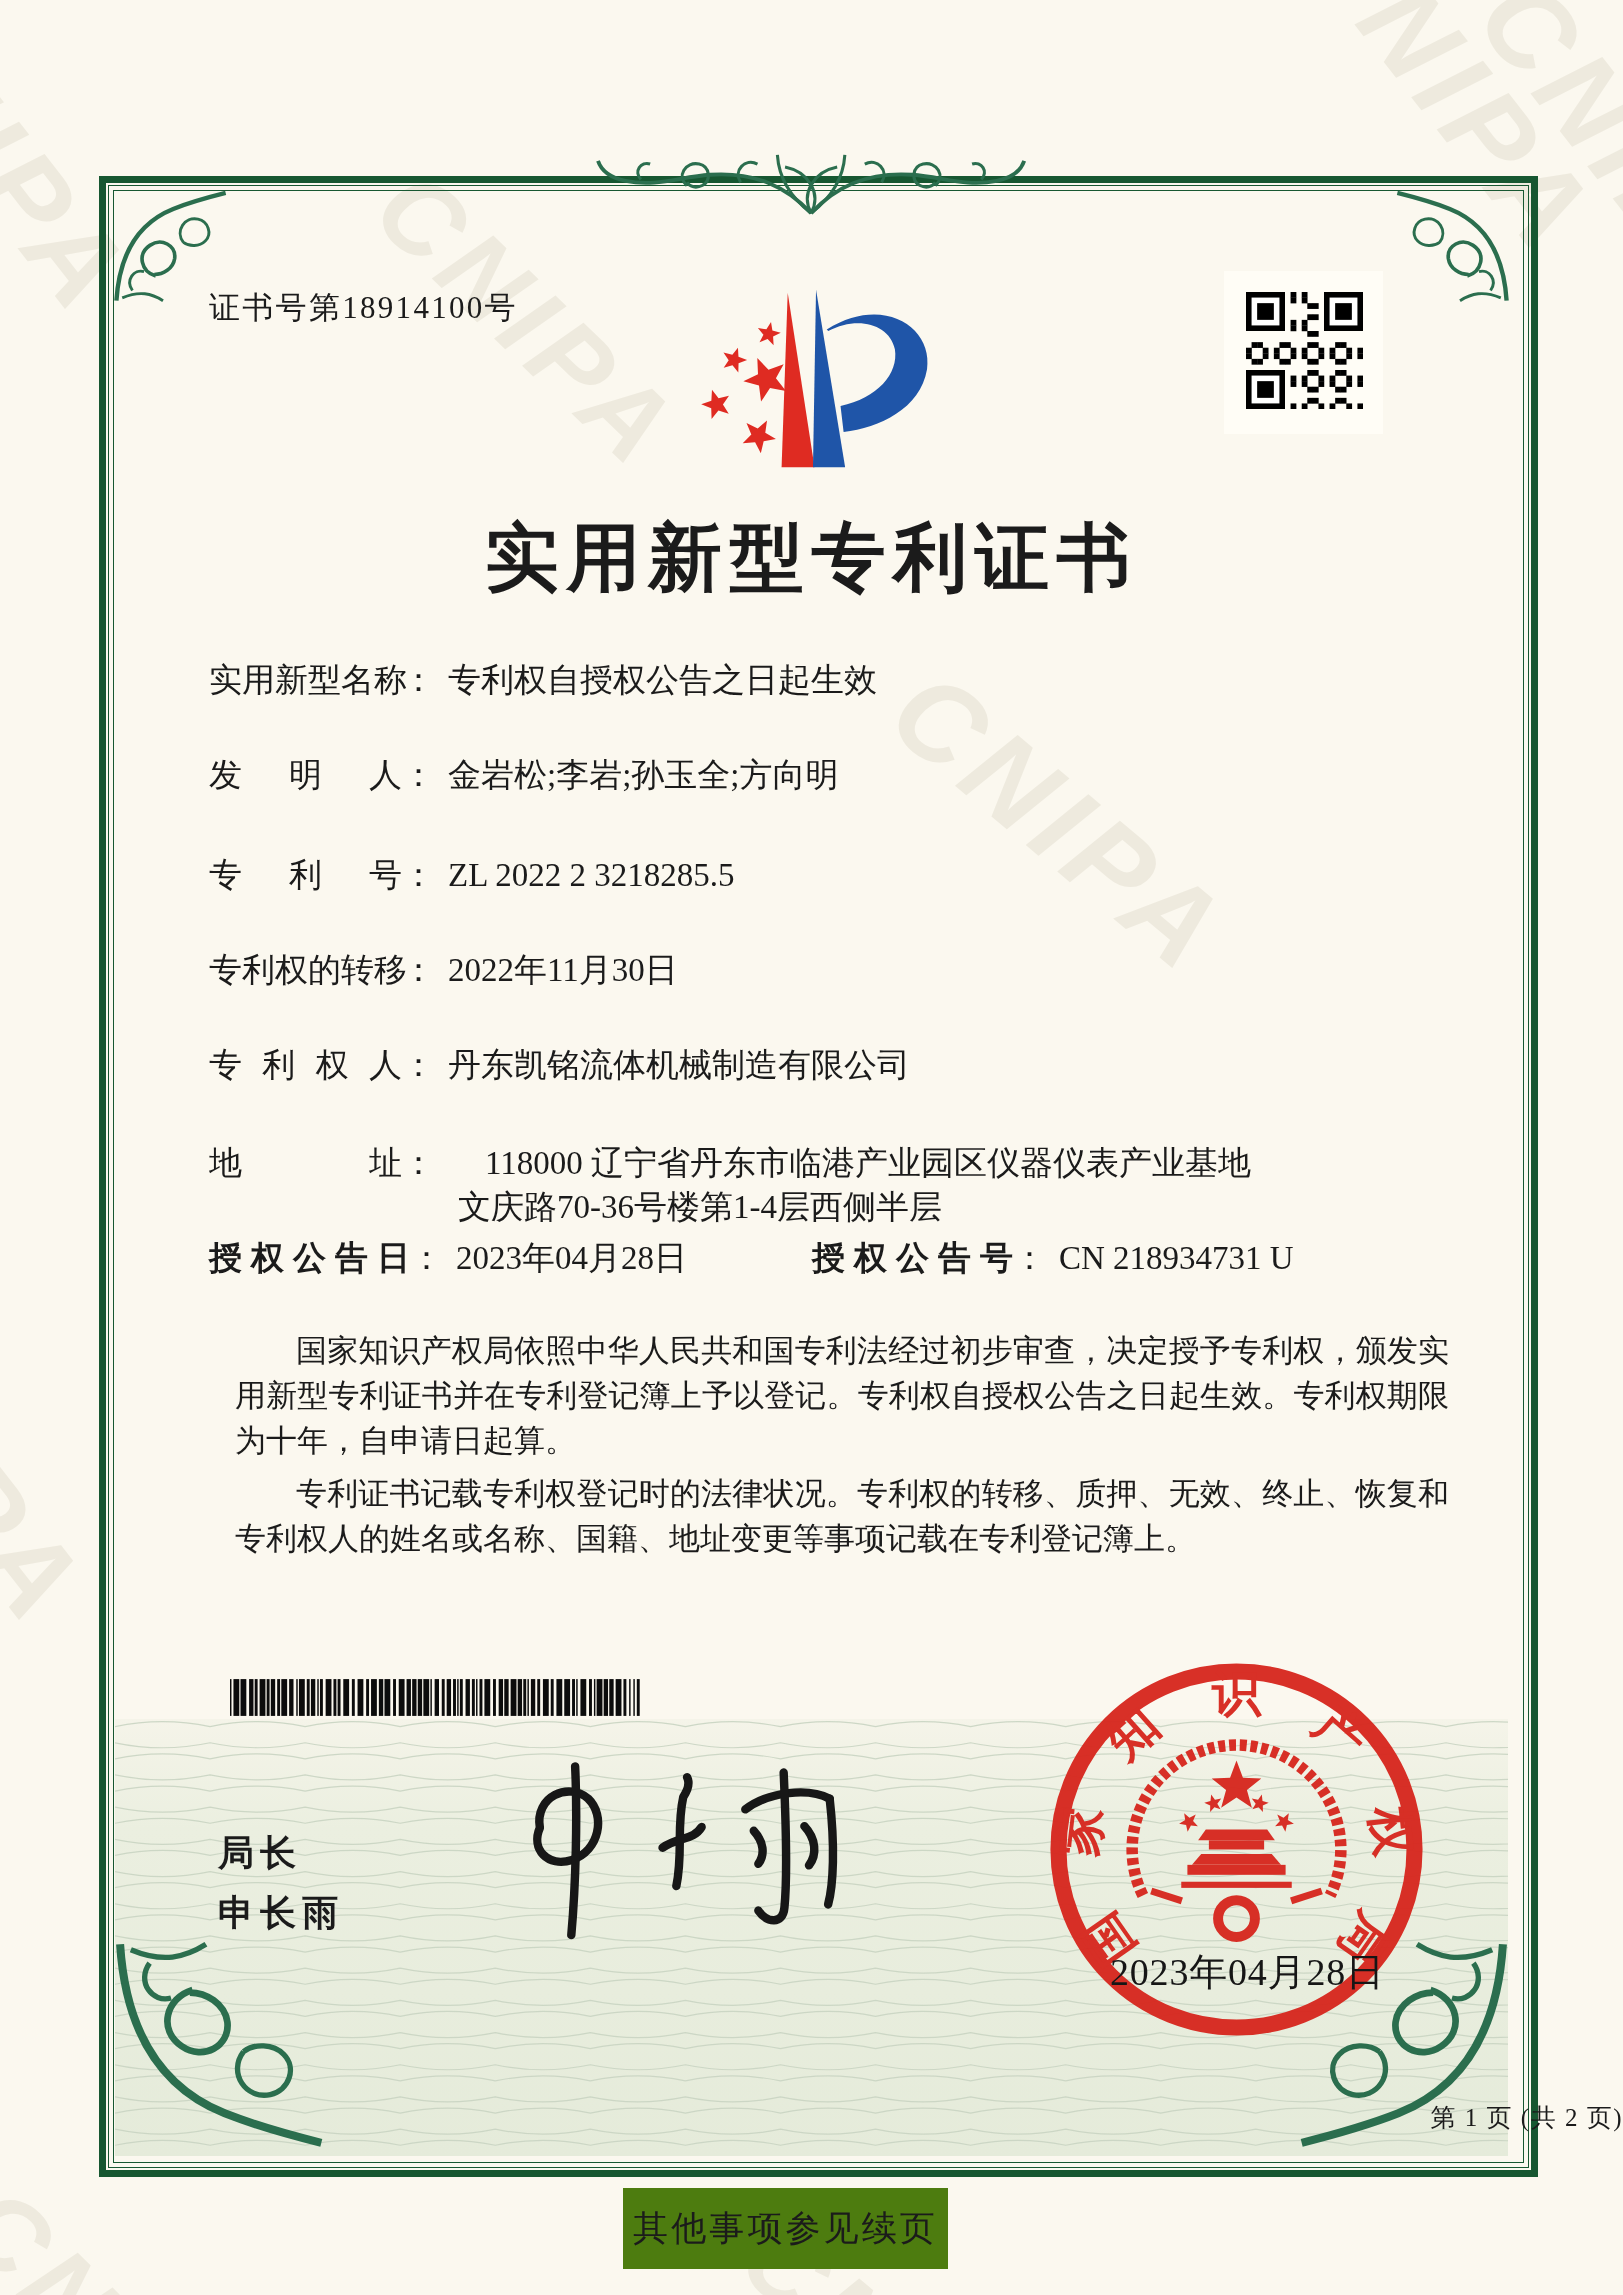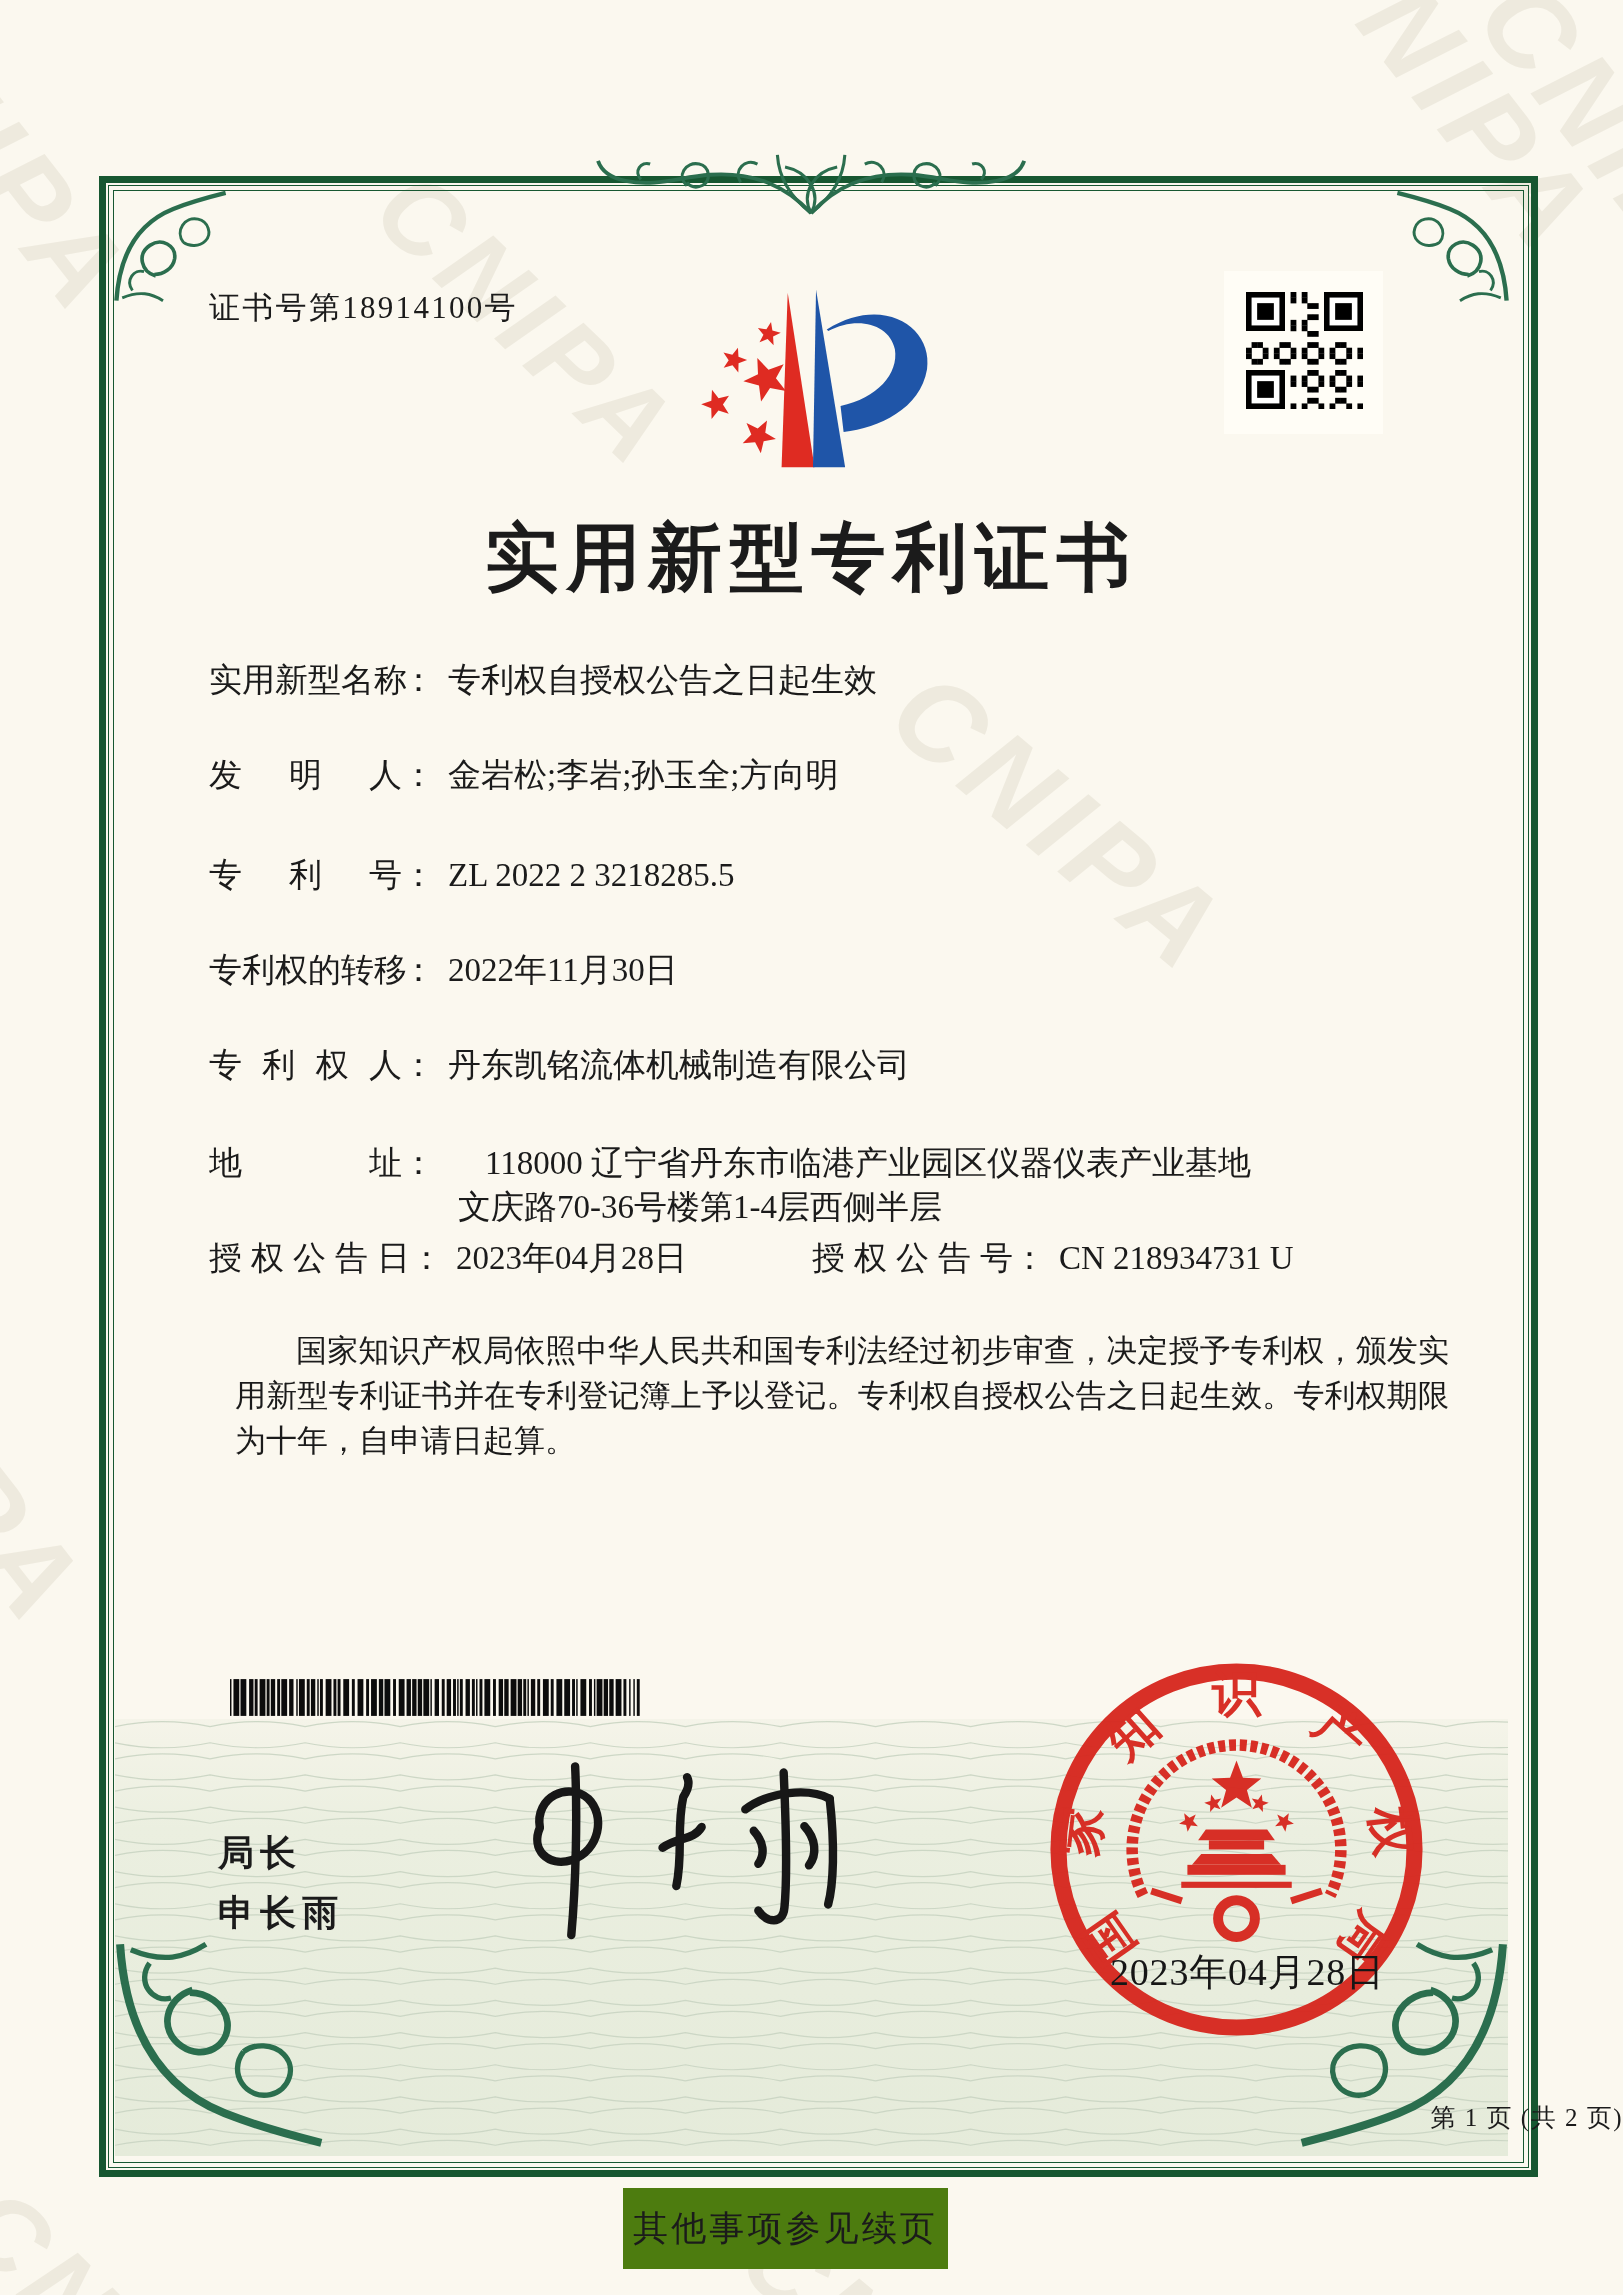--- a/index.html
+++ b/index.html
@@ -20,21 +20,21 @@
   
   .cert-no{position:absolute;left:209px;top:287px;font-size:31px;letter-spacing:2.3px;z-index:2;}
   .qr-patch{position:absolute;left:1224px;top:271px;width:159px;height:163px;background:#fffdf6;z-index:2;}
   .qr{position:absolute;left:1246px;top:292px;z-index:3;}
   .logo{position:absolute;left:692px;top:285px;z-index:2;}
   .title{position:absolute;left:0;top:509px;width:1623px;text-align:center;
       font-size:74px;font-weight:700;letter-spacing:7.7px;z-index:2;}
   
   .frow{position:absolute;left:209px;font-size:33px;z-index:2;white-space:nowrap;}
   .flabel{display:inline-block;width:193px;text-align:justify;text-align-last:justify;vertical-align:bottom;}
-  .flabel.narrow{width:201px;}
+  .flabel.narrow{width:201px;font-weight:bold;}
   .fcolon{display:inline-block;width:23px;text-align:center;}
   .fvalue{margin-left:23px;}
   .fvalue.addr{margin-left:60px;}
   .addr2{position:absolute;left:458px;top:1185px;font-size:33px;z-index:2;}
   .grant-col2{position:absolute;left:603px;top:0;}
   
   .paras{position:absolute;left:227px;top:1320px;width:1230px;font-size:31px;
       line-height:45px;text-align:justify;z-index:2;}
   .paras p{margin:8px;text-indent:61px;}
   .paras p + p{margin-top:4.6px;}
@@ -230,20 +230,21 @@
 
 <div class="frow" style="top:1236px;width:1303px">
   <span class="flabel narrow">授权公告日</span><span class="fcolon">：</span><span class="fvalue">2023年04月28日</span>
   <span class="grant-col2">
     <span class="flabel narrow">授权公告号</span><span class="fcolon">：</span><span class="fvalue">CN 218934731 U</span>
   </span>
 </div>
 
 <div class="paras">
   <p>国家知识产权局依照中华人民共和国专利法经过初步审查，决定授予专利权，颁发实用新型专利证书并在专利登记簿上予以登记。专利权自授权公告之日起生效。专利权期限为十年，自申请日起算。</p>
+  <p>专利证书记载专利权登记时的法律状况。专利权的转移、质押、无效、终止、恢复和专利权人的姓名或名称、国籍、地址变更等事项记载在专利登记簿上。</p>
 </div>
 
 <svg class="barcode" id="barcode-svg" width="418" height="37" viewBox="0 0 545 48">
     <rect x="0.0" y="0" width="1.9" height="48" fill="#0c0c0c"></rect>
     <rect x="4.5" y="0" width="7.6" height="48" fill="#0c0c0c"></rect>
     <rect x="13.7" y="0" width="7.6" height="48" fill="#0c0c0c"></rect>
     <rect x="24.9" y="0" width="5.7" height="48" fill="#0c0c0c"></rect>
     <rect x="32.2" y="0" width="3.8" height="48" fill="#0c0c0c"></rect>
     <rect x="38.6" y="0" width="7.6" height="48" fill="#0c0c0c"></rect>
     <rect x="47.8" y="0" width="3.8" height="48" fill="#0c0c0c"></rect>

